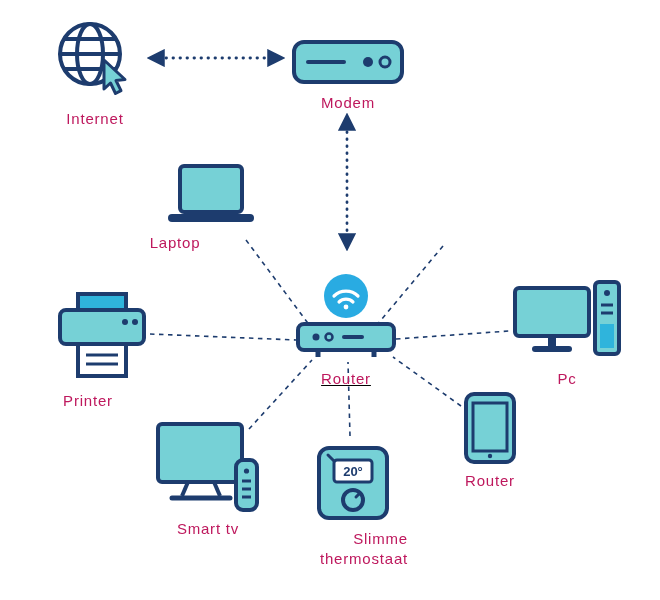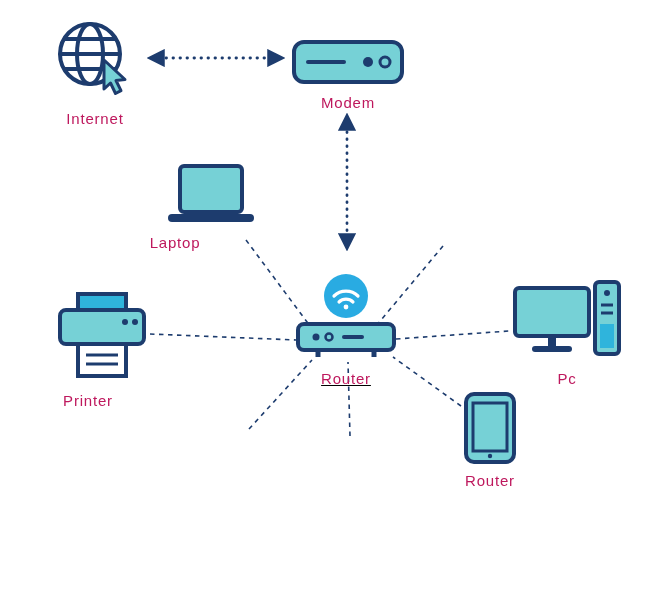--- a/index.html
+++ b/index.html
@@ -111,21 +111,46 @@
       <line x1="22" y1="69" x2="56" y2="69" stroke="#1D3C6E" stroke-width="6" stroke-linecap="round"></line>
       <rect x="82" y="2" width="24" height="72" rx="4" fill="#76D1D6" stroke="#1D3C6E" stroke-width="4"></rect>
       <circle cx="94" cy="13" r="3" fill="#1D3C6E"></circle>
       <line x1="88" y1="25" x2="100" y2="25" stroke="#1D3C6E" stroke-width="3"></line>
       <line x1="88" y1="33" x2="100" y2="33" stroke="#1D3C6E" stroke-width="3"></line>
       <rect x="87" y="44" width="14" height="24" fill="#2FB4DC"></rect>
     </svg>
     <div class="label">Pc</div>
   </div>
 
+  <div class="node node-smarttv" style="left:156px; top:422px; width:104px;">
+    <svg width="104" height="90" viewBox="0 0 104 90">
+      <rect x="2" y="2" width="84" height="58" rx="4" fill="#76D1D6" stroke="#1D3C6E" stroke-width="4"></rect>
+      <line x1="32" y1="60" x2="26" y2="74" stroke="#1D3C6E" stroke-width="4"></line>
+      <line x1="58" y1="60" x2="64" y2="74" stroke="#1D3C6E" stroke-width="4"></line>
+      <line x1="16" y1="76" x2="74" y2="76" stroke="#1D3C6E" stroke-width="5" stroke-linecap="round"></line>
+      <rect x="80" y="38" width="21" height="50" rx="7" fill="#76D1D6" stroke="#1D3C6E" stroke-width="4"></rect>
+      <circle cx="90.5" cy="49" r="2.6" fill="#1D3C6E"></circle>
+      <line x1="86" y1="59" x2="95" y2="59" stroke="#1D3C6E" stroke-width="3"></line>
+      <line x1="86" y1="67" x2="95" y2="67" stroke="#1D3C6E" stroke-width="3"></line>
+      <line x1="86" y1="75" x2="95" y2="75" stroke="#1D3C6E" stroke-width="3"></line>
+    </svg>
+    <div class="label">Smart tv</div>
+  </div>
 
+  <div class="node node-thermostat" style="left:298px; top:438px; width:110px;">
+    <svg width="76" height="84" viewBox="0 0 76 84">
+      <rect x="4" y="10" width="68" height="70" rx="10" fill="#76D1D6" stroke="#1D3C6E" stroke-width="4"></rect>
+      <line x1="13" y1="17" x2="21" y2="25" stroke="#1D3C6E" stroke-width="3" stroke-linecap="round"></line>
+      <rect x="19" y="22" width="38" height="22" rx="3" fill="#ffffff" stroke="#1D3C6E" stroke-width="3"></rect>
+      <text x="38" y="38" text-anchor="middle" font-size="13" font-weight="bold" fill="#1D3C6E" font-family="Liberation Sans, sans-serif">20°</text>
+      <circle cx="38" cy="62" r="10" fill="none" stroke="#1D3C6E" stroke-width="4"></circle>
+      <line x1="41" y1="59" x2="45" y2="55" stroke="#1D3C6E" stroke-width="3" stroke-linecap="round"></line>
+    </svg>
+    <div class="label">Slimme thermostaat</div>
+  </div>
 
   <div class="node node-tablet" style="left:464px; top:392px; width:52px;">
     <svg width="52" height="72" viewBox="0 0 52 72">
       <rect x="2" y="2" width="48" height="68" rx="8" fill="#76D1D6" stroke="#1D3C6E" stroke-width="4"></rect>
       <rect x="9" y="11" width="34" height="48" fill="none" stroke="#1D3C6E" stroke-width="3"></rect>
       <circle cx="26" cy="64" r="2.2" fill="#1D3C6E"></circle>
     </svg>
     <div class="label">Router</div>
   </div>
 

